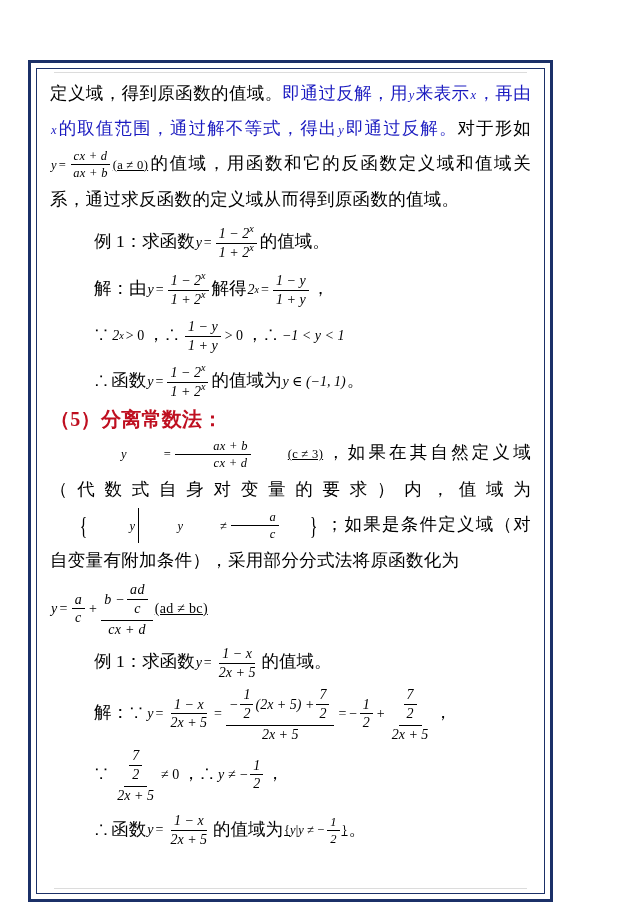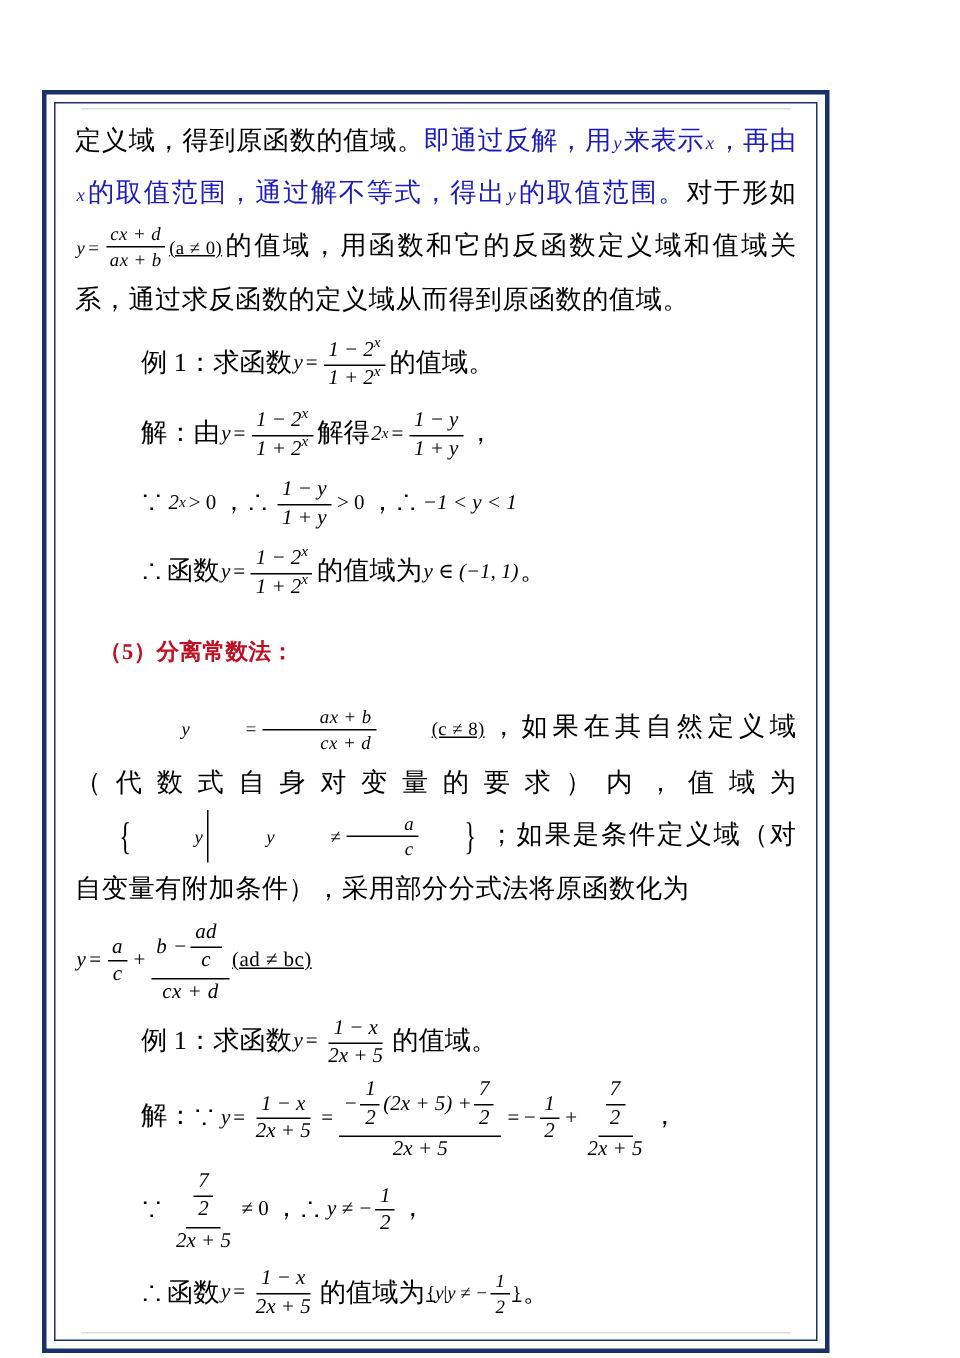--- a/index.html
+++ b/index.html
@@ -74,25 +74,25 @@
     font-size: 17.5px;
     line-height: 35px;
     letter-spacing: .3px;
     text-align: justify;
     text-justify: inter-ideograph;
     margin: 0;
     white-space: normal;
   }
   .blue { color: #1a1ac0; }
   .heading {
-    font-size: 15px;
+    font-size: 20px;
     line-height: 32px;
     font-weight: bold;
     color: #bf0f20;
-    margin: 16px;
+    margin: 0;
     letter-spacing: .3px;
   }
   .indent2 { text-indent: 2em; }
   .exline {
     font-size: 17.5px;
     line-height: 48px;
     margin: 0;
     padding-left: 44px;
     white-space: nowrap;
   }
@@ -185,21 +185,21 @@
         <div class="ghost-rule top"></div>
 
         <p class="para"><span>定义域，得到原函数的值域。</span><span class="blue">即通过反解，用</span><span class="math blue">
               <span>y</span>
             </span><span class="blue">来表示</span><span class="math blue">
               <span>x</span>
             </span><span class="blue">，再由</span><span class="math blue">
               <span>x</span>
             </span><span class="blue">的取值范围，通过解不等式，得出</span><span class="math blue">
               <span>y</span>
-            </span><span class="blue">的取值范围。</span><span>对于形如</span><span class="math">
+            </span><span class="blue">即通过反解。</span><span>对于形如</span><span class="math">
               <span>y</span>
               <span class="op">=</span>
               <span class="frac">
                 <span class="n">cx + d</span>
                 <span class="d">ax + b</span>
               </span>
               <span class="paren">(a ≠ 0)</span>
             </span><span>的值域，用函数和它的反函数定义域和值域关系，通过求反函数的定义域从而得到原函数的值域。</span></p>
 
         <p class="exline"><span>例 1：求函数</span><span class="math big">
@@ -251,21 +251,21 @@
 
         <p class="heading">（5）分离常数法：</p>
 
         <p class="para indent2"><span class="math">
               <span>y</span>
               <span class="op">=</span>
               <span class="frac">
                 <span class="n">ax + b</span>
                 <span class="d">cx + d</span>
               </span>
-              <span class="paren">(c ≠ 8)</span>
+              <span class="paren">(c ≠ 3)</span>
             </span><span>，如果在其自然定义域（代数式自身对变量的要求）内，值域为</span><span class="math">
               <span class="brace">{</span>
               <span>y</span>
               <span class="vbar"></span>
               <span>y</span>
               <span class="op">≠</span>
               <span class="frac">
                 <span class="n">a</span>
                 <span class="d">c</span>
               </span>

